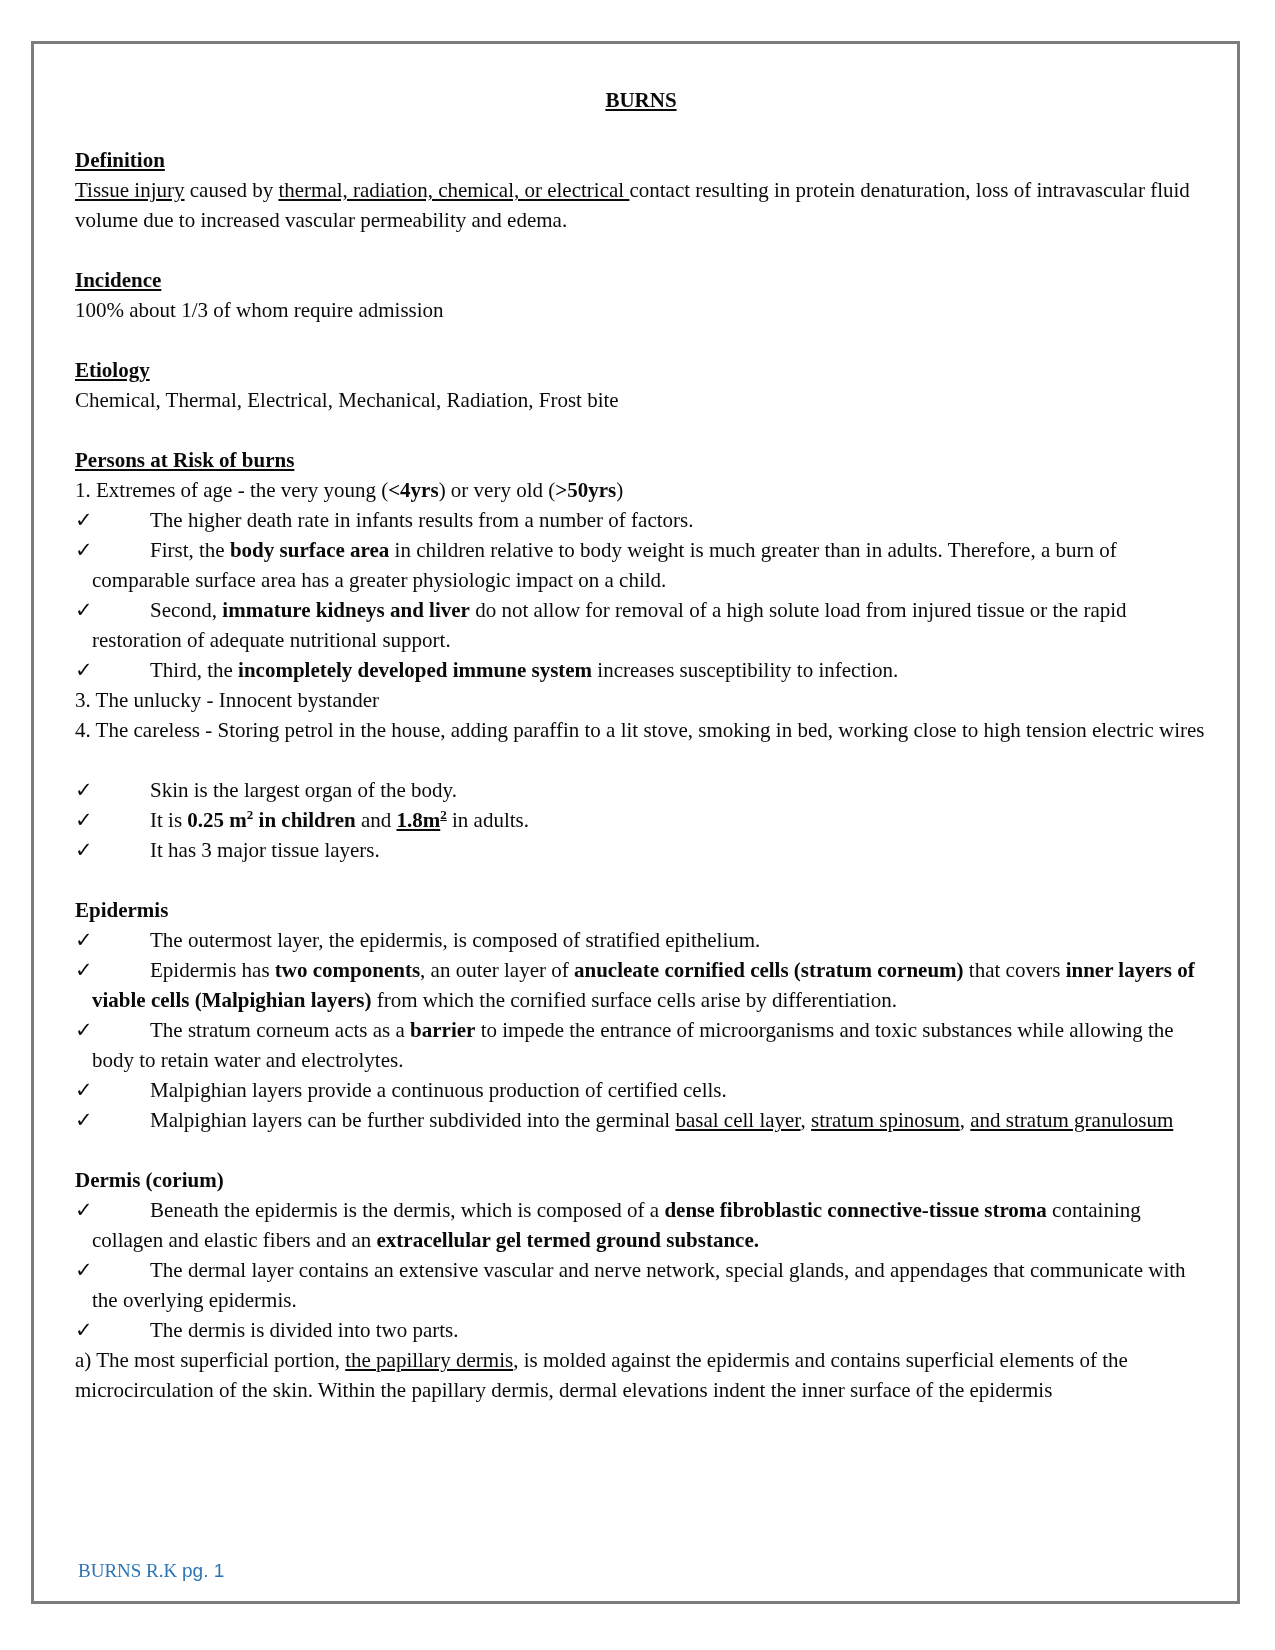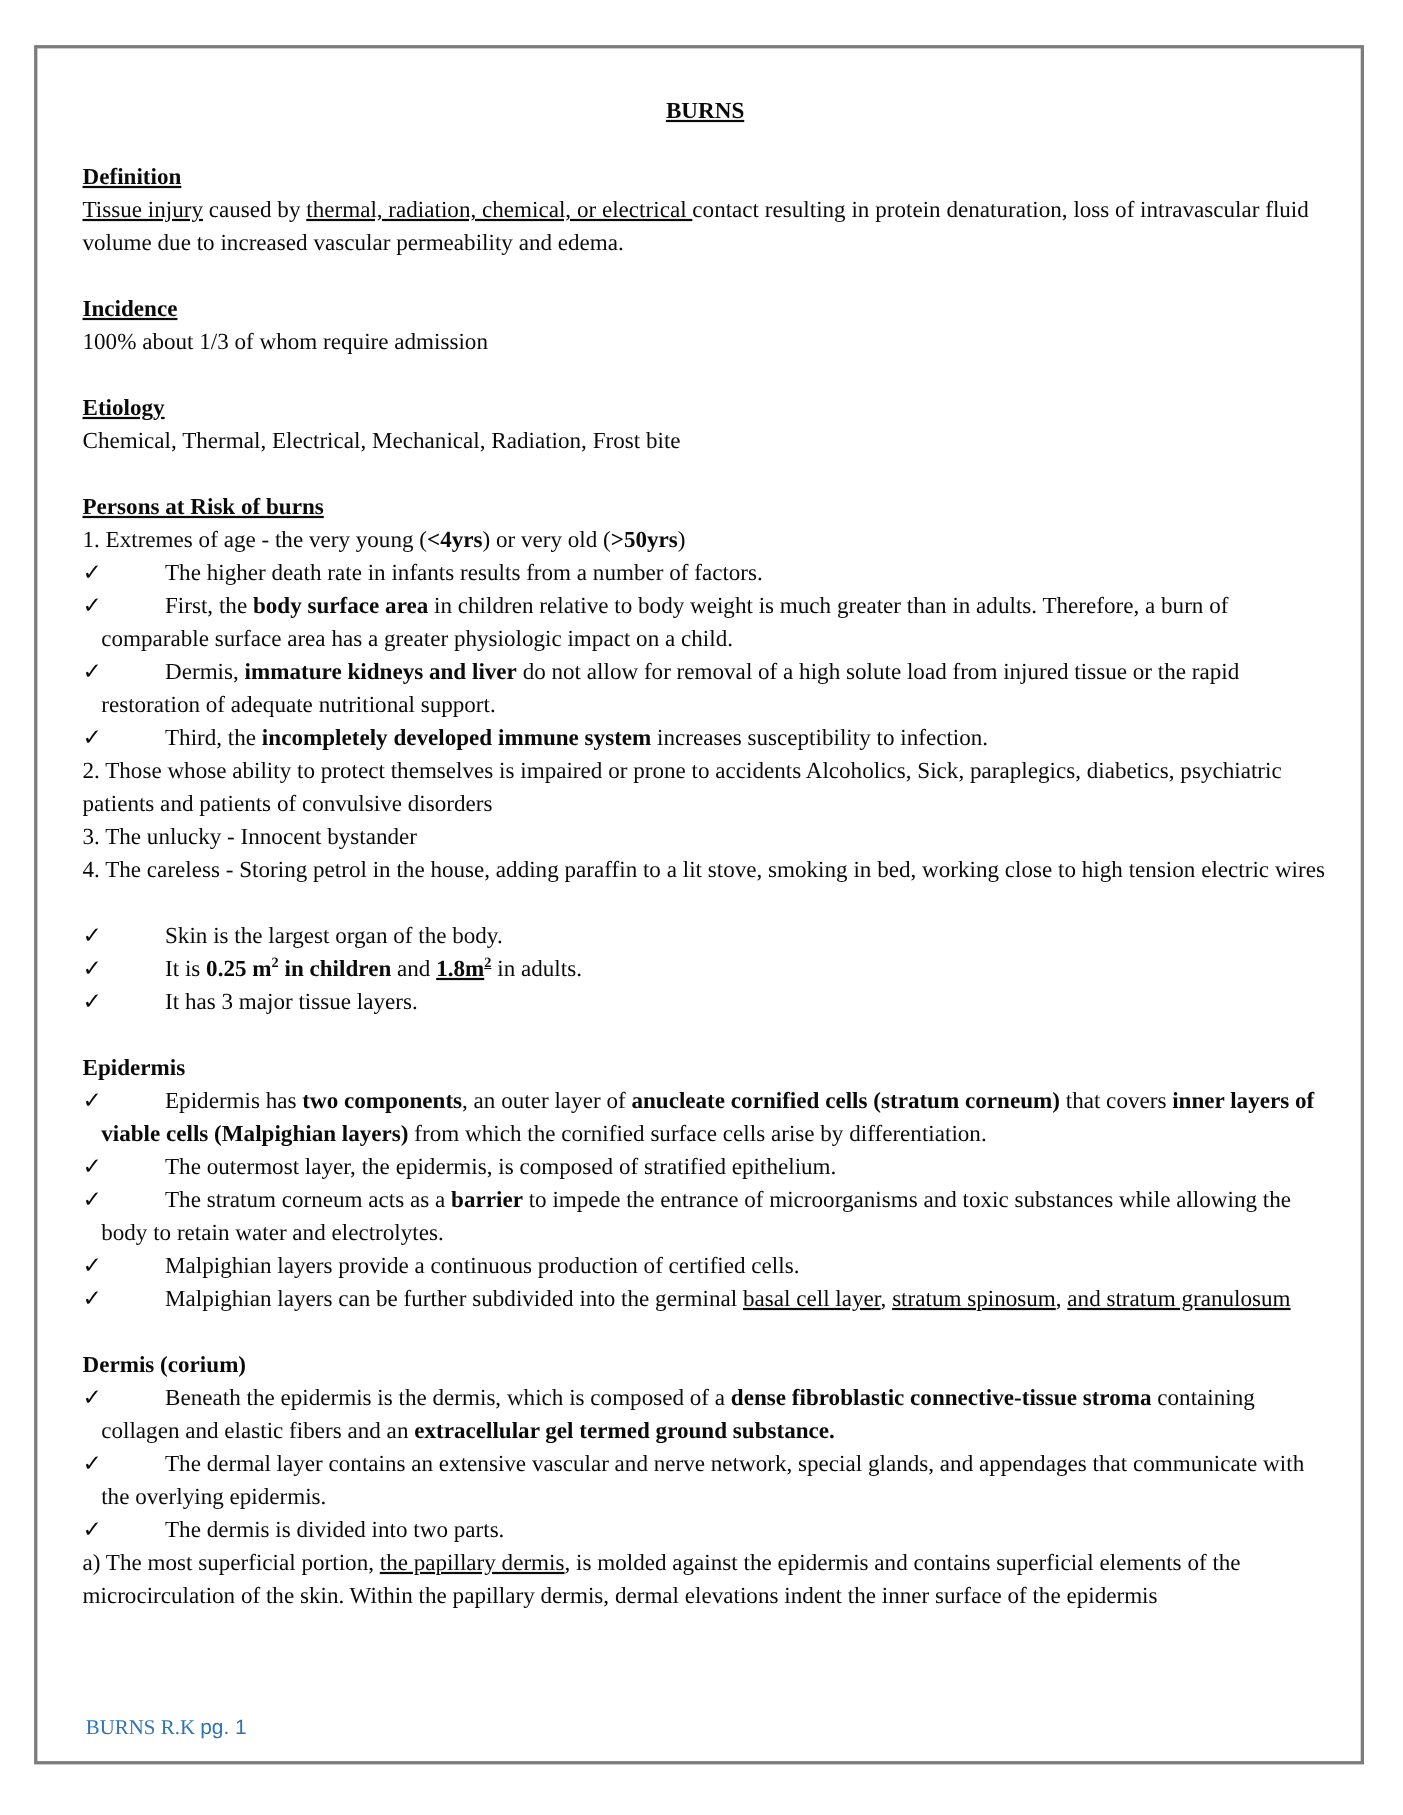--- a/index.html
+++ b/index.html
@@ -89,33 +89,32 @@
         <div class="heading u">Incidence</div>
         <div class="para"><span>100% about 1/3 of whom require admission</span></div>
         <div class="gap"></div>
         <div class="heading u">Etiology</div>
         <div class="para"><span>Chemical, Thermal, Electrical, Mechanical, Radiation, Frost bite</span></div>
         <div class="gap"></div>
         <div class="heading u">Persons at Risk of burns</div>
         <div class="para"><span>1. Extremes of age - the very young (</span><span class="b">&lt;4yrs</span><span>) or very old (</span><span class="b">&gt;50yrs</span><span>)</span></div>
         <div class="bullet"><span class="check">✓</span><span>The higher death rate in infants results from a number of factors.</span></div>
         <div class="bullet"><span class="check">✓</span><span>First, the </span><span class="b">body surface area</span><span> in children relative to body weight is much greater than in adults. Therefore, a burn of   comparable surface area has a greater physiologic impact on a child.</span></div>
-        <div class="bullet"><span class="check">✓</span><span>Dermis, </span><span class="b">immature kidneys and liver</span><span> do not allow for removal of a high solute load from injured tissue or the rapid restoration of adequate nutritional support.</span></div>
+        <div class="bullet"><span class="check">✓</span><span>Second, </span><span class="b">immature kidneys and liver</span><span> do not allow for removal of a high solute load from injured tissue or the rapid restoration of adequate nutritional support.</span></div>
         <div class="bullet"><span class="check">✓</span><span>Third, the </span><span class="b">incompletely developed immune system</span><span> increases susceptibility to infection.</span></div>
-        <div class="para"><span>2. Those whose ability to protect themselves is impaired or prone to accidents Alcoholics, Sick, paraplegics, diabetics, psychiatric patients and patients of convulsive disorders</span></div>
         <div class="para"><span>3. The unlucky - Innocent bystander</span></div>
         <div class="para"><span>4. The careless - Storing petrol in the house, adding paraffin to a lit stove, smoking in bed, working close to high tension electric wires</span></div>
         <div class="gap"></div>
         <div class="bullet"><span class="check">✓</span><span>Skin is the largest organ of the body.</span></div>
         <div class="bullet"><span class="check">✓</span><span>It is </span><span class="b">0.25 m</span><span class="b sup">2</span><span class="b"> in children</span><span> and </span><span class="b u">1.8m</span><span class="b u sup">2</span><span> in adults.</span></div>
         <div class="bullet"><span class="check">✓</span><span>It has 3 major tissue layers.</span></div>
         <div class="gap"></div>
         <div class="heading">Epidermis</div>
+        <div class="bullet"><span class="check">✓</span><span>The outermost layer, the epidermis, is composed of stratified epithelium.</span></div>
         <div class="bullet"><span class="check">✓</span><span>Epidermis has </span><span class="b">two components</span><span>, an outer layer of </span><span class="b">anucleate cornified cells (stratum corneum)</span><span> that covers </span><span class="b">inner layers of viable cells (Malpighian layers)</span><span> from which the cornified surface cells arise by differentiation.</span></div>
-        <div class="bullet"><span class="check">✓</span><span>The outermost layer, the epidermis, is composed of stratified epithelium.</span></div>
         <div class="bullet"><span class="check">✓</span><span>The stratum corneum acts as a </span><span class="b">barrier</span><span> to impede the entrance of microorganisms and toxic substances while allowing the body to retain water and electrolytes.</span></div>
         <div class="bullet"><span class="check">✓</span><span>Malpighian layers provide a continuous production of certified cells.</span></div>
         <div class="bullet"><span class="check">✓</span><span>Malpighian layers can be further subdivided into the germinal </span><span class="u">basal cell layer</span><span>, </span><span class="u">stratum spinosum</span><span>, </span><span class="u">and stratum granulosum</span></div>
         <div class="gap"></div>
         <div class="heading">Dermis (corium)</div>
         <div class="bullet"><span class="check">✓</span><span>Beneath the epidermis is the dermis, which is composed of a </span><span class="b">dense fibroblastic connective-tissue stroma</span><span> containing collagen and elastic fibers and an </span><span class="b">extracellular gel termed ground substance.</span></div>
         <div class="bullet"><span class="check">✓</span><span>The dermal layer contains an extensive vascular and nerve network, special glands, and appendages that communicate with the overlying epidermis.</span></div>
         <div class="bullet"><span class="check">✓</span><span>The dermis is divided into two parts.</span></div>
         <div class="para"><span>a) The most superficial portion, </span><span class="u">the papillary dermis</span><span>, is molded against the epidermis and contains superficial elements of the microcirculation of the skin. Within the papillary dermis, dermal elevations indent the inner surface of the epidermis</span></div>
       </div>

